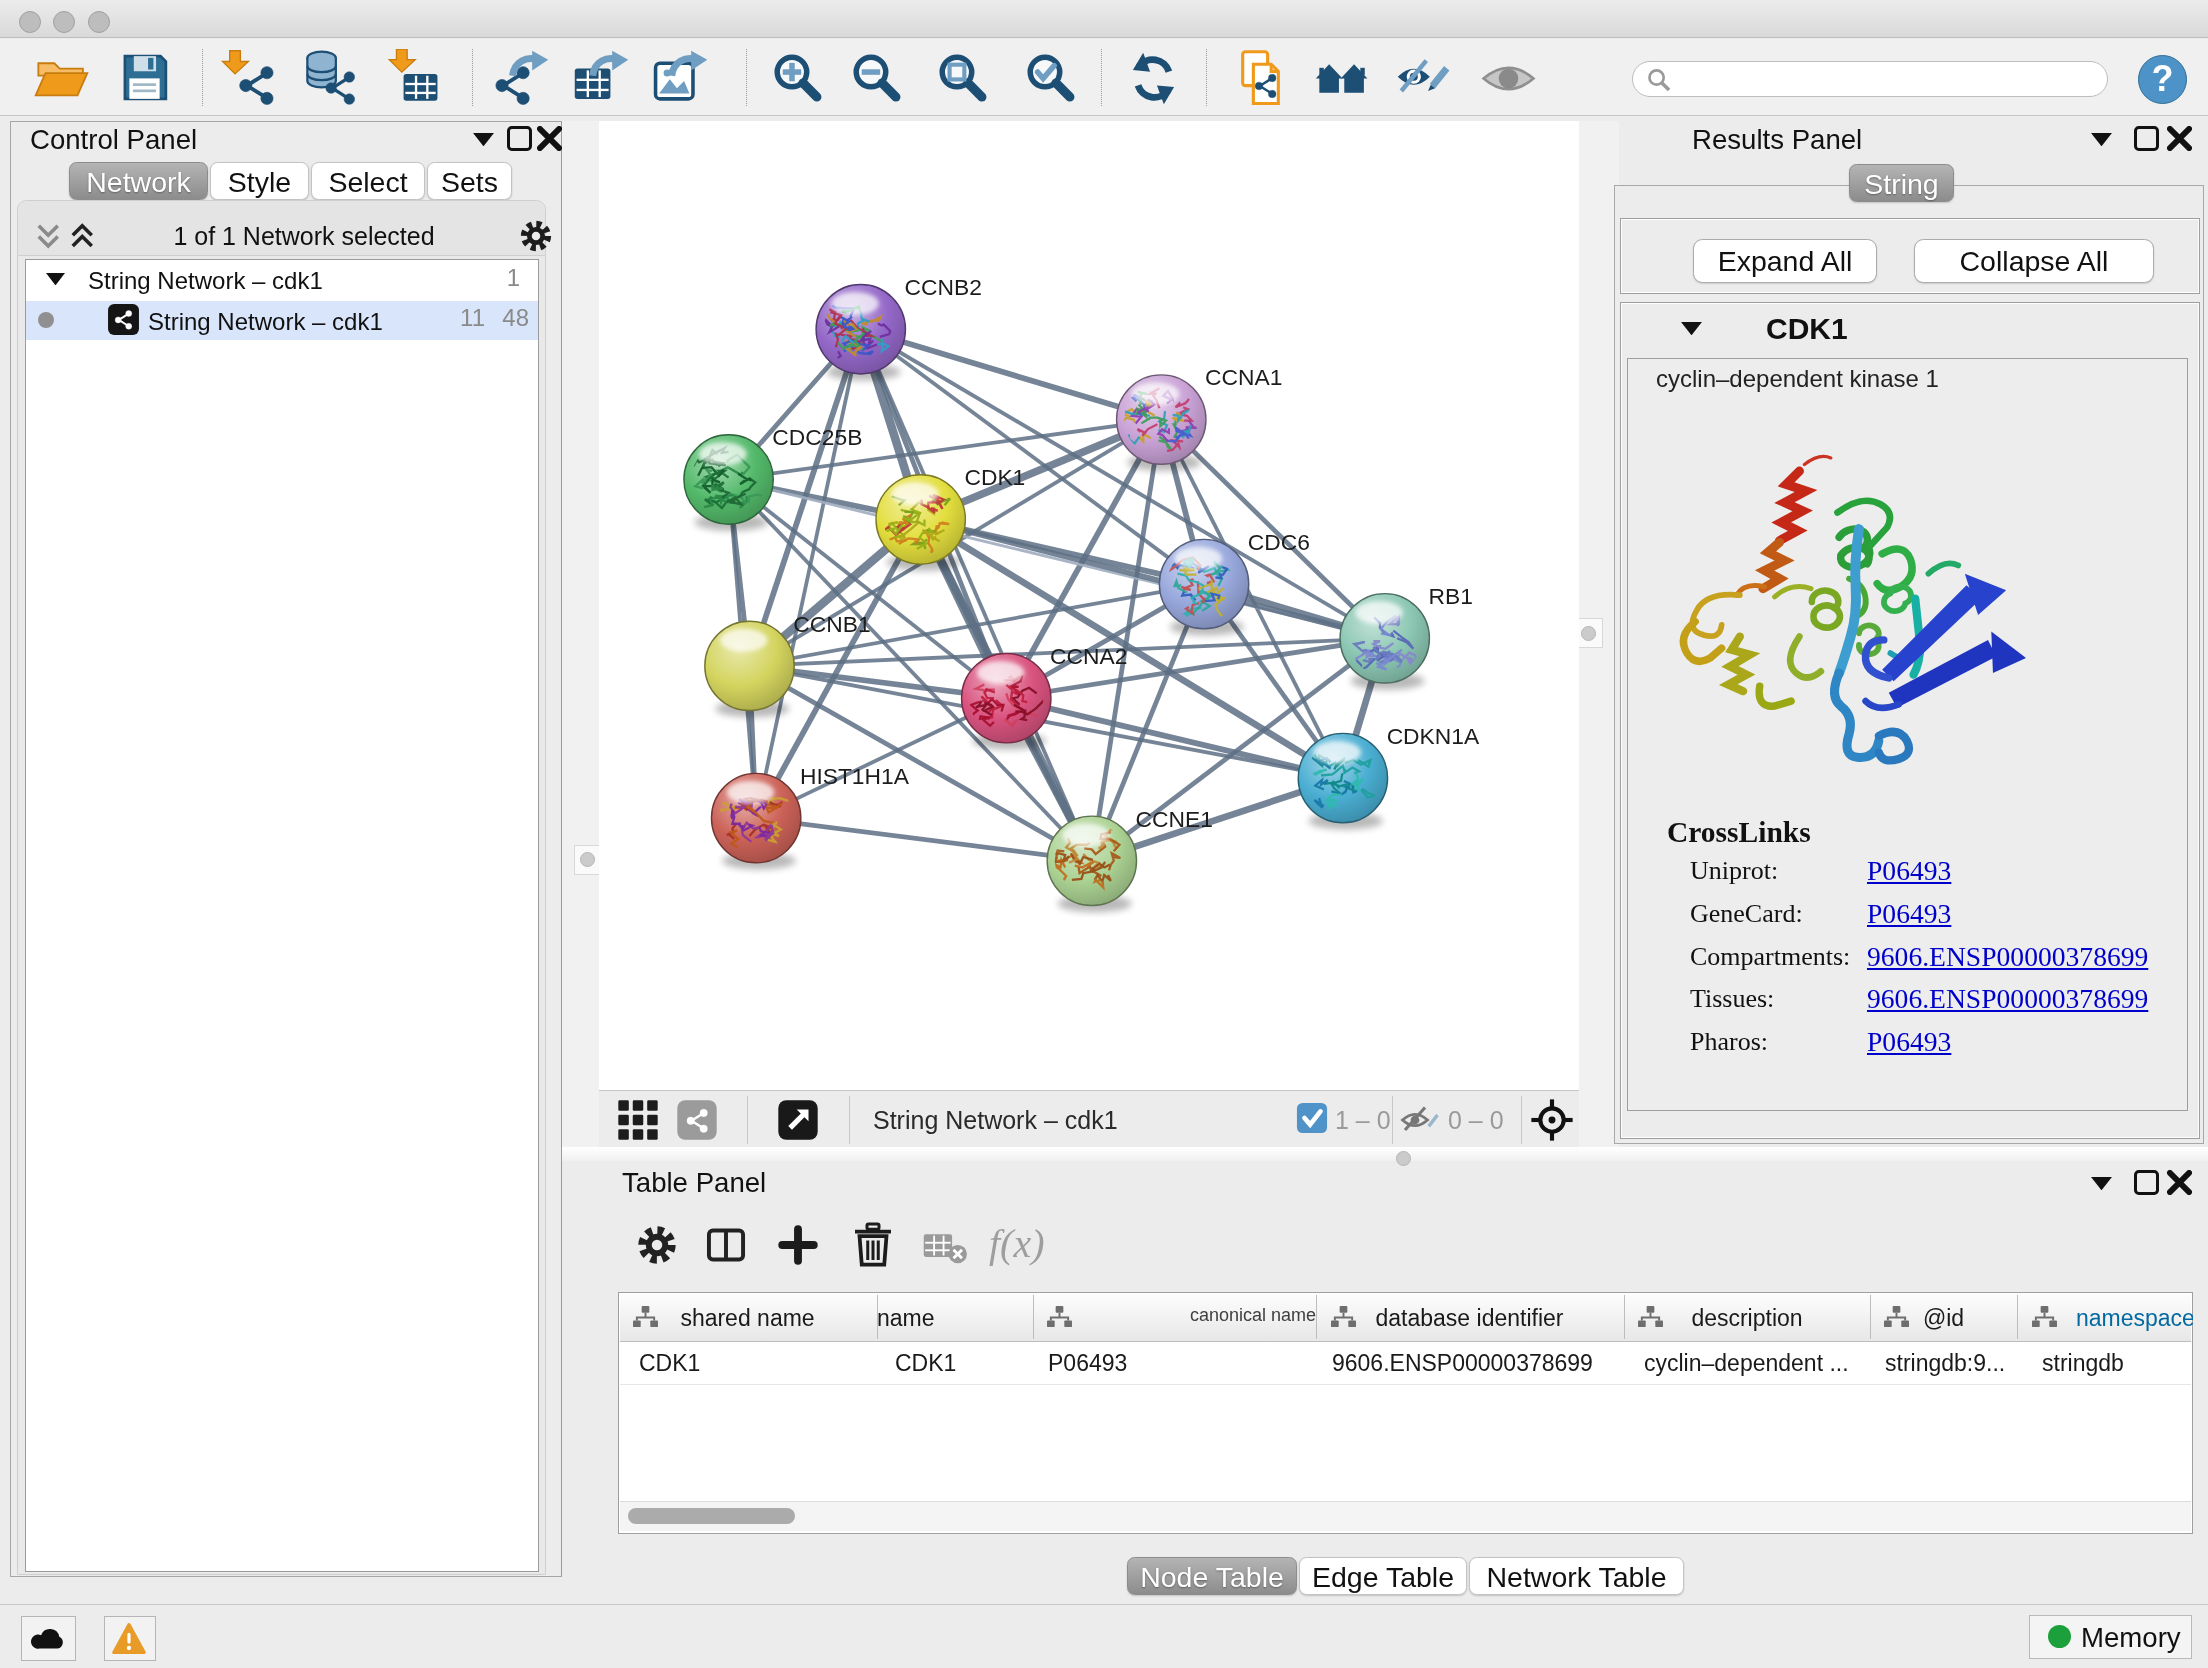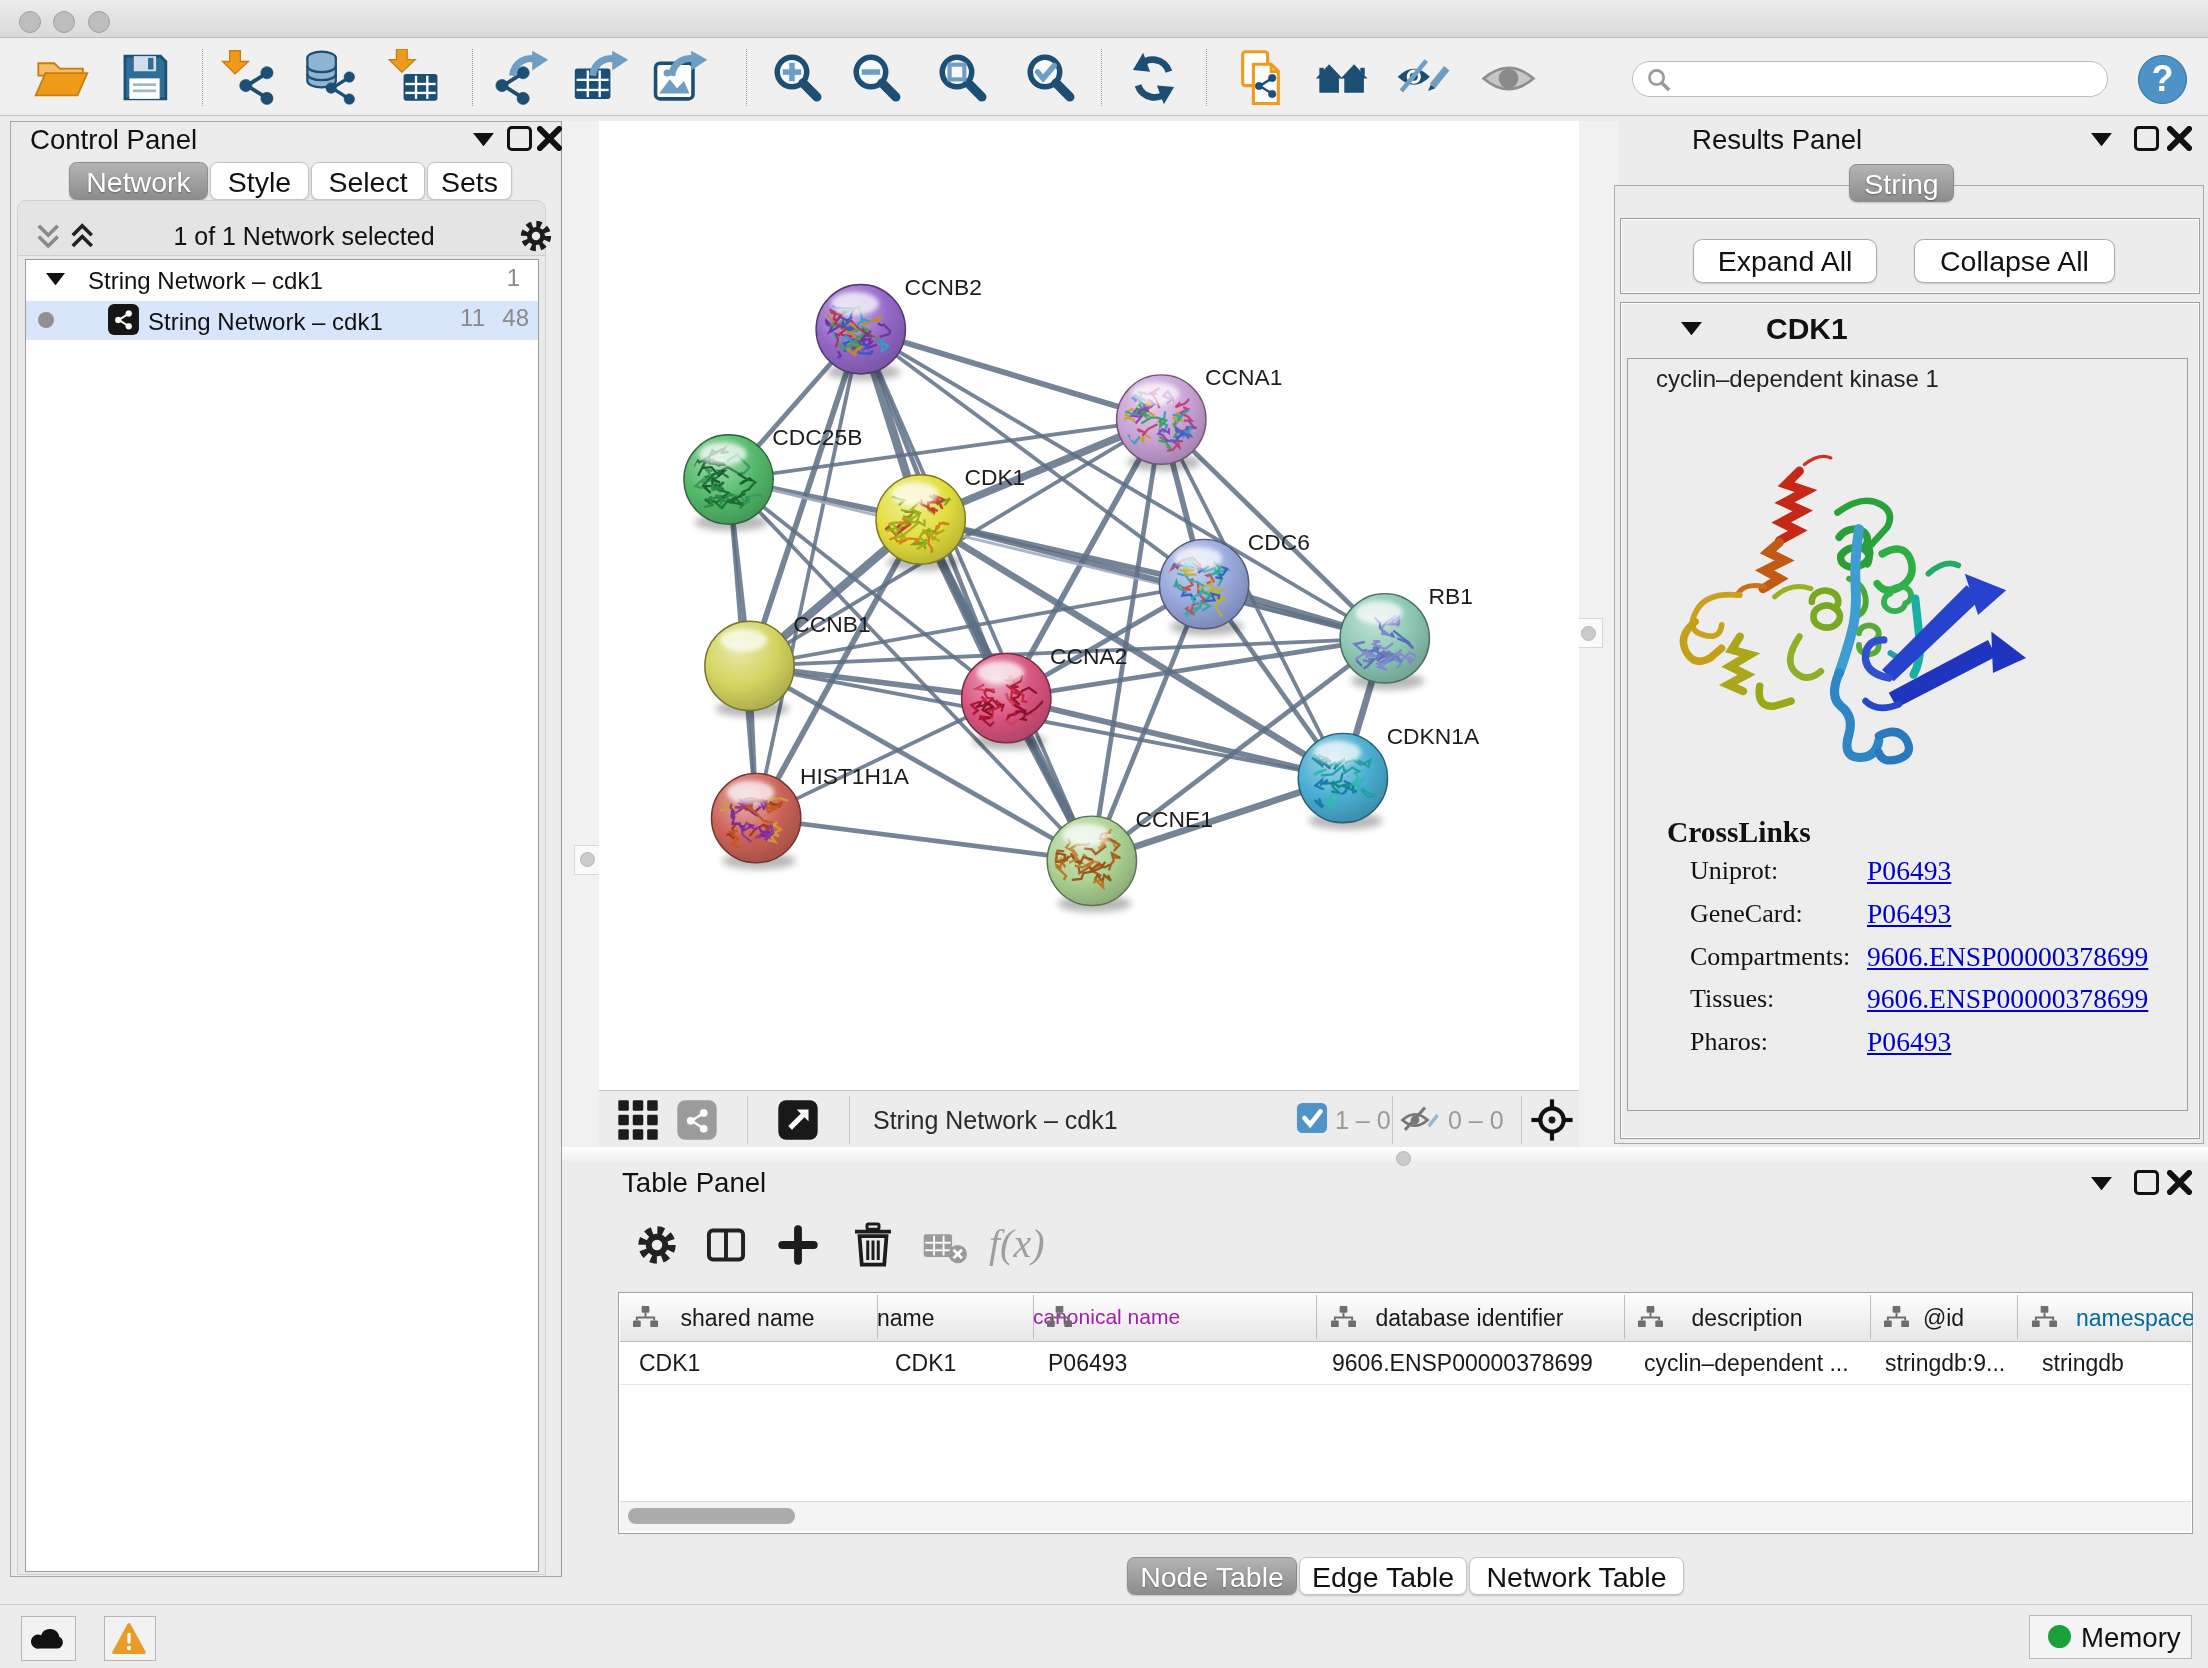--- a/index.html
+++ b/index.html
@@ -737,21 +737,21 @@
     <polygon points="0,0 22,0 11.0,14" fill="#111"></polygon>
   </svg>
 <div class="abs" style="left:2134px;top:126px;width:25px;height:25px;border:3.3px solid #111;border-radius:4.8px"></div>
 <svg class="abs" style="left:2167px;top:126px" width="25" height="25" viewBox="0 0 26 26">
     <path d="M3 3 L23 23 M23 3 L3 23" stroke="#111" stroke-width="6" stroke-linecap="round"></path>
   </svg>
 <div class="abs" style="left:1614px;top:185px;width:590px;height:959px;background:#ececec;border:1px solid #a8a8a8"></div>
 <div class="tab sel" style="left:1849px;top:164px;width:105px;line-height:38px">String</div>
 <div class="abs" style="left:1620px;top:218px;width:580px;height:76px;border:1px solid #9e9e9e;box-shadow:inset 0 0 0 1px #fdfdfd"></div>
 <div class="btn" style="left:1693px;top:239px;width:184px;height:44px;line-height:42px">Expand All</div>
-<div class="btn" style="left:1914px;top:239px;width:201px;height:44px;line-height:42px">Collapse All</div>
+<div class="btn" style="left:1914px;top:239px;width:240px;height:44px;line-height:42px">Collapse All</div>
 <div class="abs" style="left:1620px;top:302px;width:580px;height:837px;border:1px solid #9e9e9e;box-shadow:inset 0 0 0 1px #fdfdfd"></div>
 <svg class="abs" style="left:1681px;top:322px" width="21" height="13.3" viewBox="0 0 22 14">
     <polygon points="0,0 22,0 11.0,14" fill="#111"></polygon>
   </svg>
 <div class="abs" style="left:1766px;top:312px;font-size:30px;font-weight:bold;color:#111">CDK1</div>
 <div class="abs" style="left:1627px;top:358px;width:561px;height:753px;background:#ededed;border:1px solid #9e9e9e"></div>
 <div class="abs" style="left:1656px;top:365px;font-size:24px;color:#222">cyclin–dependent kinase 1</div>
 <svg class="abs" style="left:1627px;top:358px" width="561" height="753" viewBox="0 0 590 792">
 <g transform="translate(16,32) scale(0.87)">
 <g fill="none" stroke-linecap="round">
@@ -851,21 +851,21 @@
     <g fill="#6e6e6e">
       <rect x="10" y="1" width="8" height="7" rx="1"></rect>
       <rect x="1" y="16" width="8" height="7" rx="1"></rect>
       <rect x="19" y="16" width="8" height="7" rx="1"></rect>
     </g>
     <path d="M14 8 v5 M5 16 v-3 h18 v3" fill="none" stroke="#6e6e6e" stroke-width="2"></path>
   </svg>
 <div class="abs" style="left:1033px;top:1295px;width:1px;height:44px;background:#bdbdbd"></div>
 <div class="abs" style="left:877px;top:1305px;width:156px;text-align:left;font-size:23px;color:#1a1a1a;overflow:hidden;white-space:nowrap">name</div>
 <div class="abs" style="left:1316px;top:1295px;width:1px;height:44px;background:#bdbdbd"></div>
-<div class="abs" style="left:1033px;top:1305px;width:283px;text-align:left;font-size:21px;color:#a21caf;overflow:hidden;white-space:nowrap">canonical name</div>
+<div class="abs" style="left:1033px;top:1305px;width:283px;text-align:right;font-size:18px;color:#404040;overflow:hidden;white-space:nowrap">canonical name</div>
 <svg class="abs" style="left:1046px;top:1305px" width="27" height="25" viewBox="0 0 28 26">
     <g fill="#6e6e6e">
       <rect x="10" y="1" width="8" height="7" rx="1"></rect>
       <rect x="1" y="16" width="8" height="7" rx="1"></rect>
       <rect x="19" y="16" width="8" height="7" rx="1"></rect>
     </g>
     <path d="M14 8 v5 M5 16 v-3 h18 v3" fill="none" stroke="#6e6e6e" stroke-width="2"></path>
   </svg>
 <div class="abs" style="left:1624px;top:1295px;width:1px;height:44px;background:#bdbdbd"></div>
 <div class="abs" style="left:1316px;top:1305px;width:307px;text-align:center;font-size:23px;color:#1a1a1a;overflow:hidden;white-space:nowrap">database identifier</div>

